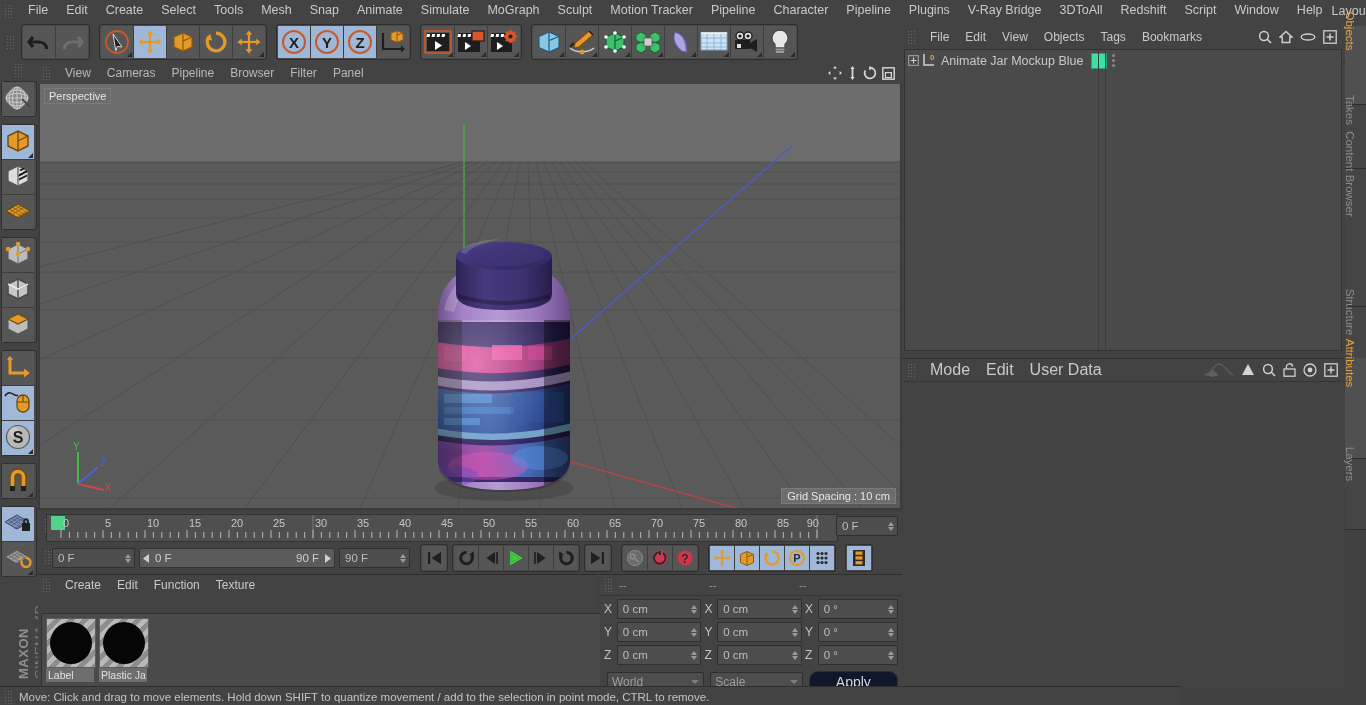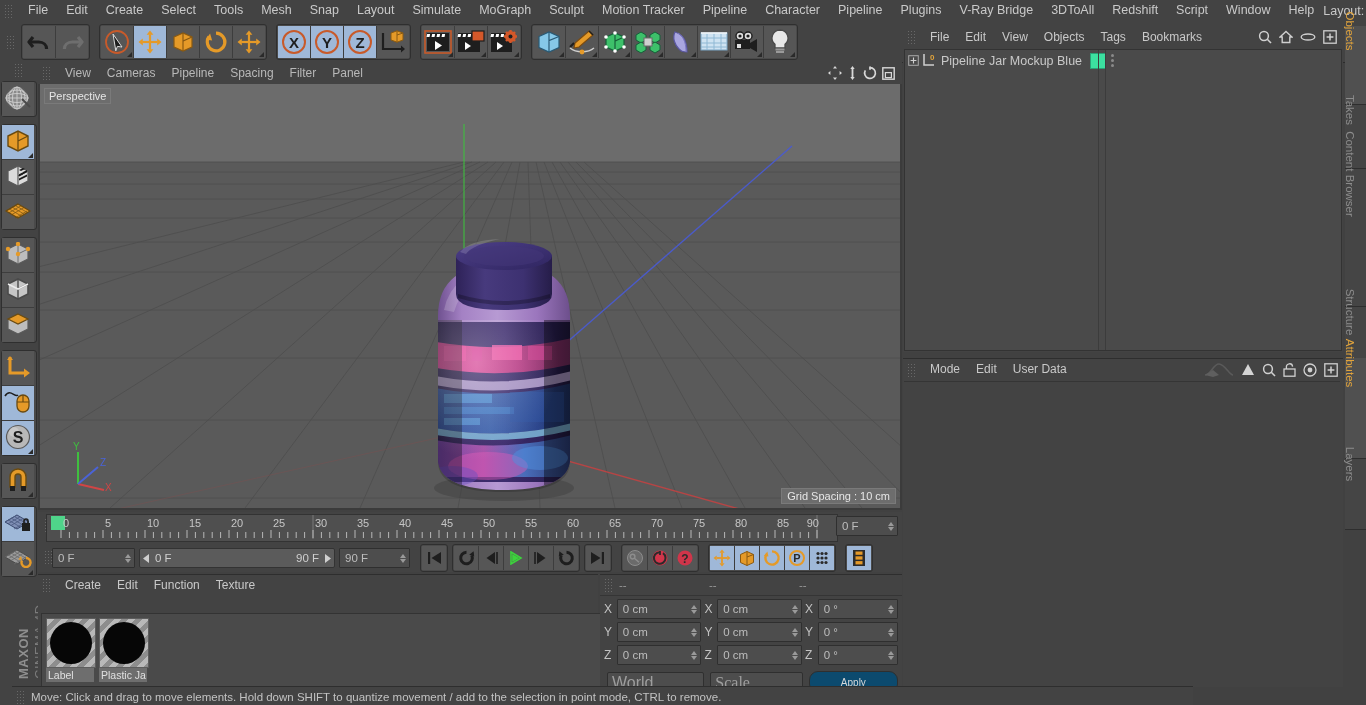--- a/index.html
+++ b/index.html
@@ -97,77 +97,77 @@
   
   #coord-panel{position:absolute;left:600px;top:574px;width:302px;height:112px;background:#434343;border-top:1px solid #2e2e2e;}
   #coord-head{height:20px;display:flex;align-items:center;border-bottom:1px solid #353535;}
   .coord-head-cell{width:90px;text-align:left;color:#9a9a9a;font-size:11.5px;}
   #coord-grid{padding:3px 4px 0 4px;}
   .coord-row{display:flex;align-items:center;margin-bottom:3px;gap:3px;}
   .coord-lbl{width:11px;color:#c2c2c2;font-size:12px;text-align:left;}
   .coord-in{width:85px;}
   .coord-in.rot{width:80px;}
   #coord-bottom{display:flex;align-items:center;gap:6px;padding:3px 4px 0 7px;}
-  .selfield{height:19px;background:#4d4d4d;border:1px solid #2f2f2f;display:flex;align-items:flex-end;padding:0 4px;
-    color:#9e9e9e;font-size:16px;border-radius:2px;}
+  .selfield{height:19px;background:#4d4d4d;border:1px solid #2f2f2f;display:flex;align-items:center;padding:0 4px;
+    color:#9e9e9e;font-size:12px;border-radius:2px;}
   #world-sel{width:90px;}
-  #scale-sel{width:85px;font-family:Liberation Serif, serif;}
-  #apply-btn{width:90px;height:20px;background:#0c4a6e;border:1px solid #2f2f2f;border-radius:9px;
-    display:flex;align-items:center;justify-content:center;color:#d7d7d7;font-size:10px;}
+  #scale-sel{width:85px;}
+  #apply-btn{width:90px;height:20px;background:#0f172a;border:1px solid #2f2f2f;border-radius:9px;
+    display:flex;align-items:center;justify-content:center;color:#d7d7d7;font-size:14px;}
 
   
   #obj-panel{position:absolute;left:903px;top:26px;width:440px;height:326px;background:#434343;}
   #obj-menubar{height:22px;display:flex;align-items:center;}
   #obj-menubar .menu-item{font-size:12px;line-height:22px;padding:0 8px;}
   #obj-right-icons{margin-left:auto;display:flex;align-items:center;gap:7px;padding-right:6px;}
   #obj-body{position:absolute;left:1px;top:23px;width:436px;height:300px;background:#4a4a4a;border:1px solid #333;}
   #obj-row{height:21px;display:flex;align-items:center;padding-left:3px;}
   #obj-name{color:#c9c9c9;font-size:12.5px;margin-left:4px;}
   #obj-col-div{position:absolute;left:193px;top:0;width:1px;height:300px;background:#3c3c3c;}
   #obj-col-div2{position:absolute;left:200px;top:0;width:1px;height:300px;background:#3c3c3c;}
   .obj-dots{display:flex;flex-direction:column;gap:2px;margin-left:5px;}
   .obj-dots i{width:3px;height:3px;border-radius:50%;background:#8a8a8a;display:block;}
 
   
   #attr-panel{position:absolute;left:903px;top:358px;width:440px;height:328px;background:#434343;border-top:1px solid #2e2e2e;}
   #attr-menubar{height:21px;display:flex;align-items:center;}
-  #attr-menubar .menu-item{font-size:12px;line-height:21px;padding:0 8px;}
+  #attr-menubar .menu-item{font-size:16px;line-height:21px;padding:0 8px;}
   #attr-right-icons{margin-left:auto;display:flex;align-items:center;gap:7px;padding-right:5px;}
   #attr-body{position:absolute;left:1px;top:22px;width:436px;height:300px;background:#434343;border-top:1px solid #353535;}
 
   
   #rtabs-top{position:absolute;left:1345px;top:26px;width:21px;height:326px;}
   #rtabs-bot{position:absolute;left:1345px;top:358px;width:21px;height:328px;}
   .vtab{width:21px;background:#454545;border-bottom:1px solid #2e2e2e;position:relative;}
   .vtab.sel{background:#505050;}
   .vtab span{position:absolute;left:50%;top:5px;transform:translateX(-50%) rotate(90deg);transform-origin:center top;
     white-space:nowrap;font-size:11.5px;color:#8c8c8c;}
   .vtab.sel span{color:#e0a33c;}
 
   
-  #statusbar{position:absolute;left:12px;top:686px;width:1181px;height:19px;background:#434343;border-top:1px solid #2e2e2e;
+  #statusbar{position:absolute;left:0;top:686px;width:1181px;height:19px;background:#434343;border-top:1px solid #2e2e2e;
     display:flex;align-items:center;}
   #status-text{color:#c2c2c2;font-size:11.5px;white-space:nowrap;}
 </style>
 </head>
 <body>
 
 <div id="app">
 
   <div id="menubar">
     <div class="grip"></div>
     <div id="menubar-items" style="display: flex;">
         <div class="menu-item">File</div>
         <div class="menu-item">Edit</div>
         <div class="menu-item">Create</div>
         <div class="menu-item">Select</div>
         <div class="menu-item">Tools</div>
         <div class="menu-item">Mesh</div>
         <div class="menu-item">Snap</div>
-        <div class="menu-item">Layout</div>
+        <div class="menu-item">Animate</div>
         <div class="menu-item">Simulate</div>
         <div class="menu-item">MoGraph</div>
         <div class="menu-item">Sculpt</div>
         <div class="menu-item">Motion Tracker</div>
         <div class="menu-item">Pipeline</div>
         <div class="menu-item">Character</div>
         <div class="menu-item">Pipeline</div>
         <div class="menu-item">Plugins</div>
         <div class="menu-item">V-Ray Bridge</div>
         <div class="menu-item">3DToAll</div>
@@ -567,21 +567,21 @@
     </div>
   </div>
 
   <div id="viewport-panel">
     <div id="vp-menubar">
       <div class="grip"></div>
       <div id="vp-menu-items" style="display: flex;">
           <div class="menu-item">View</div>
           <div class="menu-item">Cameras</div>
           <div class="menu-item">Pipeline</div>
-          <div class="menu-item">Spacing</div>
+          <div class="menu-item">Browser</div>
           <div class="menu-item">Filter</div>
           <div class="menu-item">Panel</div>
         </div>
       <div id="vp-right-icons">
         <svg width="14" height="14" viewBox="0 0 14 14">
           <g fill="#d8d8d8">
               <path d="M7 0l2 2.4H5zM7 14l-2-2.4h4zM0 7l2.4-2v4zM14 7l-2.4 2v-4z"></path>
             </g>
           </svg>
         <svg width="11" height="14" viewBox="0 0 11 14">
@@ -1209,21 +1209,21 @@
       <div id="obj-col-div2"></div>
       <div id="obj-row">
         <svg width="11" height="11" viewBox="0 0 11 11">
           <rect x="0.7" y="0.7" width="9.6" height="9.6" fill="none" stroke="#a8a8a8" stroke-width="1"></rect>
           <path d="M5.5 2.6v5.8M2.6 5.5h5.8" stroke="#d0d0d0" stroke-width="1.1"></path>
           </svg>
         <svg width="16" height="15" viewBox="0 0 16 15" style="margin-left:2px;">
           <path d="M3 1v11h10" fill="none" stroke="#cfcfcf" stroke-width="1.5"></path>
           <text x="9" y="6.5" font-size="8" font-weight="bold" fill="#e0a33c" font-family="Liberation Sans, sans-serif">0</text>
           </svg>
-        <span id="obj-name">Pipeline Jar Mockup Blue</span>
+        <span id="obj-name">Animate Jar Mockup Blue</span>
         <span id="obj-tag" style="width:14px;height:14px;margin-left:8px;background:#3ce0a0;border:1px solid #2aa076;"></span>
         <span class="obj-dots">
             <i></i>
             <i></i>
             <i></i>
           </span>
       </div>
     </div>
   </div>
 

